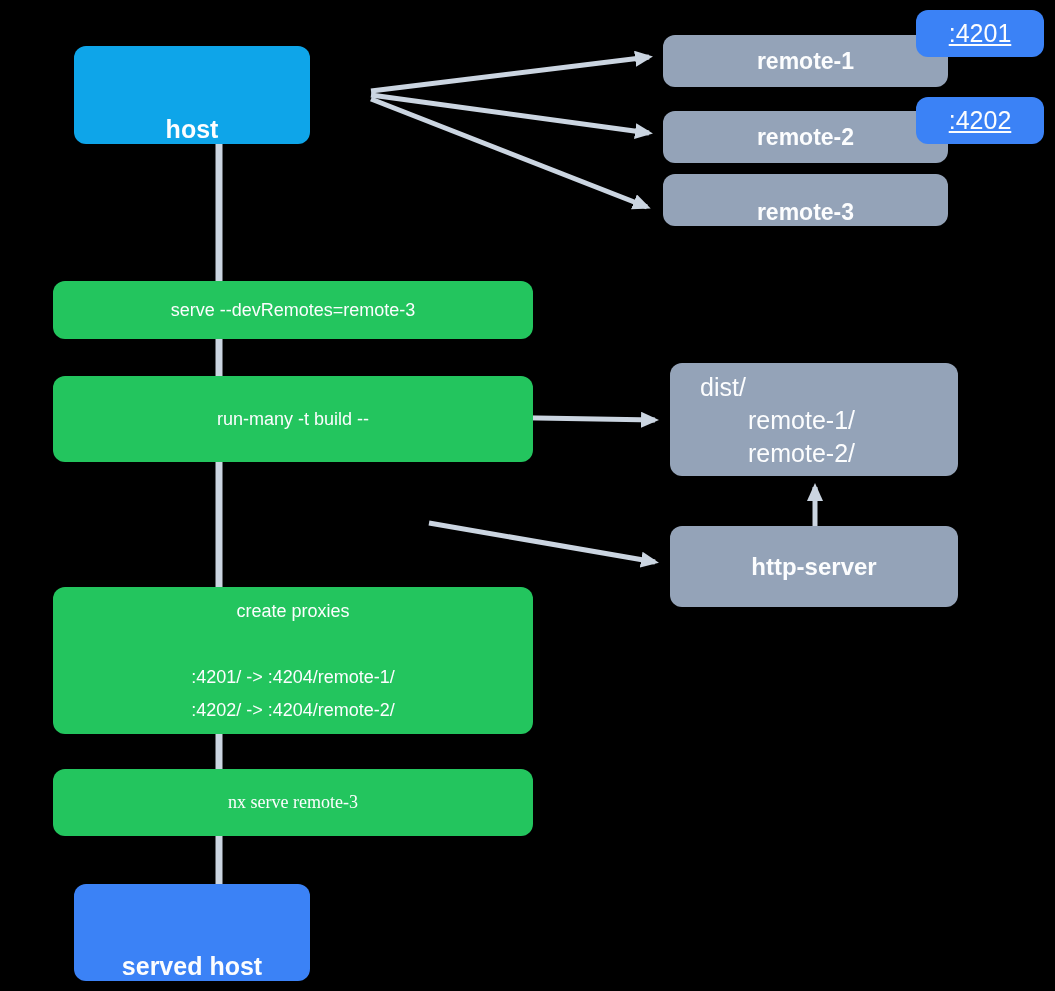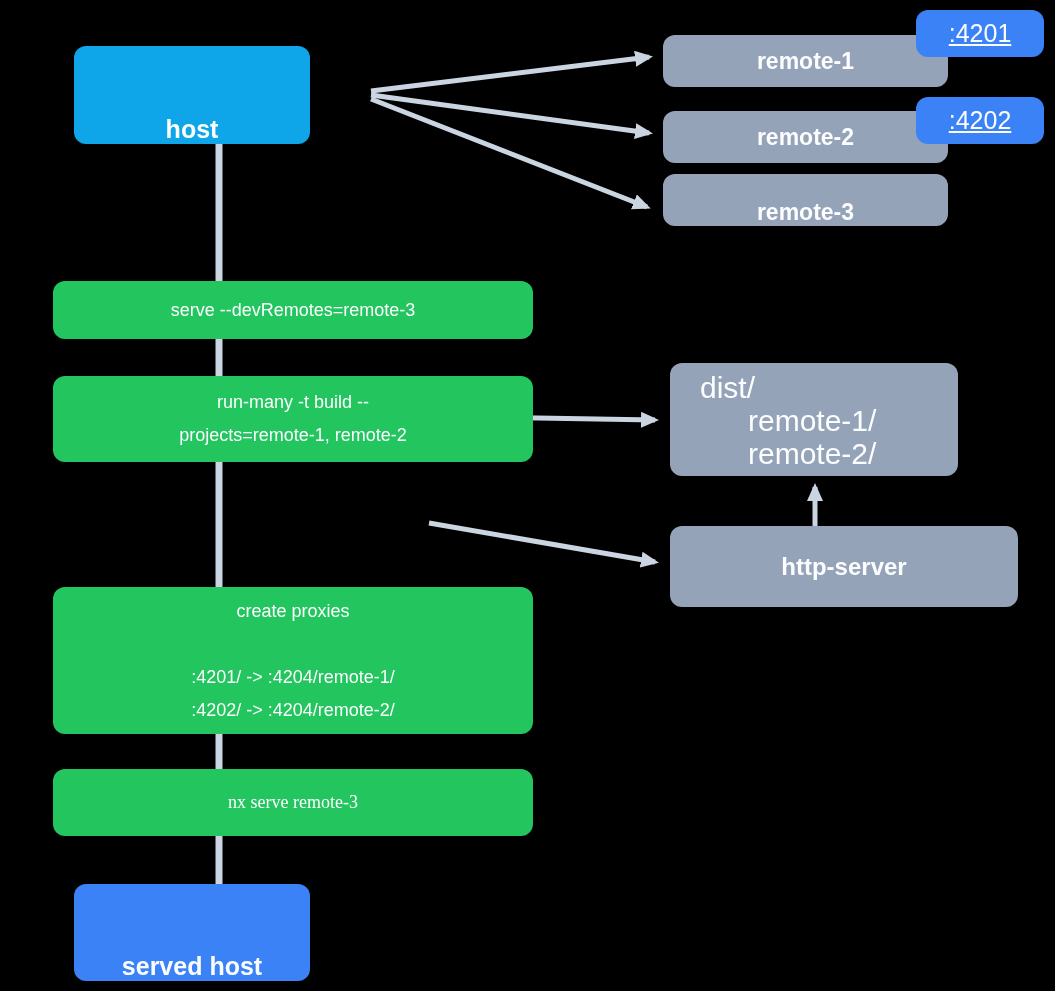--- a/index.html
+++ b/index.html
@@ -98,33 +98,33 @@
   }
   .badge-1 { top: 10px; }
   .badge-2 { top: 97px; }
   .badge-3 { top: 173px; }
   .dist-node {
     left: 670px;
     top: 363px;
     width: 288px;
     height: 113px;
     background: var(--gray, #94a3b8);
-    font-size: 30px;
+    font-size: 25px;
     line-height: 33px;
     align-items: flex-start;
     justify-content: flex-start;
     flex-direction: column;
     text-align: left;
     padding: 8px 0 0 30px;
   }
   .dist-child { padding-left: 48px; }
   .http-server-node {
     left: 670px;
     top: 526px;
-    width: 348px;
+    width: 288px;
     height: 81px;
     background: var(--gray, #94a3b8);
     font-weight: bold;
     font-size: 24px;
   }
 </style>
 </head>
 <body>
 
 <div class="canvas">
@@ -165,21 +165,20 @@
   <div class="node remote-node remote-3">
     <span>remote-3</span>
   </div>
 
   <div class="node step-node step-serve">
     <span>serve --devRemotes=remote-3</span>
   </div>
 
   <div class="node step-node step-run-many">
     <span>run-many -t build --</span>
-    <span>projects=remote-1, remote-2</span>
   </div>
 
 
   <div class="node step-node step-proxies">
     <span>create proxies</span>
     <span class="blank-line"></span>
     <span>:4201/ -&gt; :4204/remote-1/</span>
     <span>:4202/ -&gt; :4204/remote-2/</span>
   </div>
 

